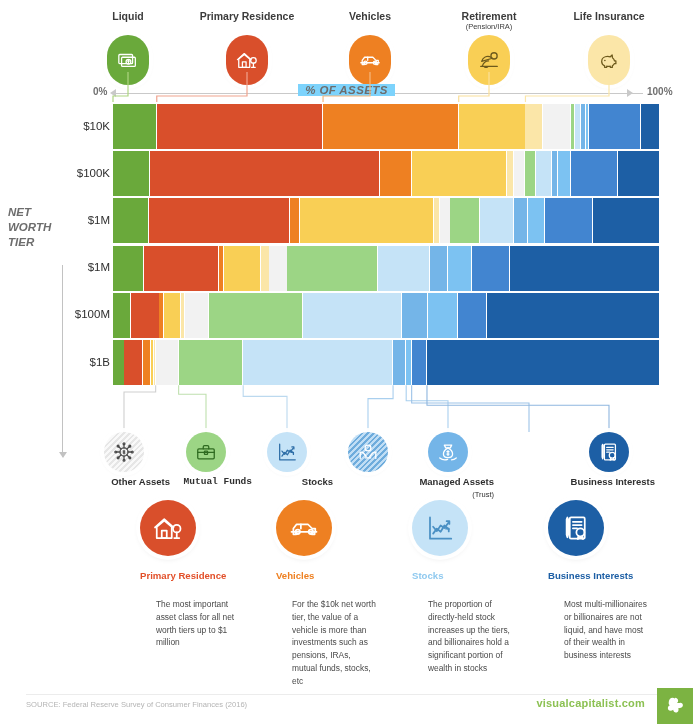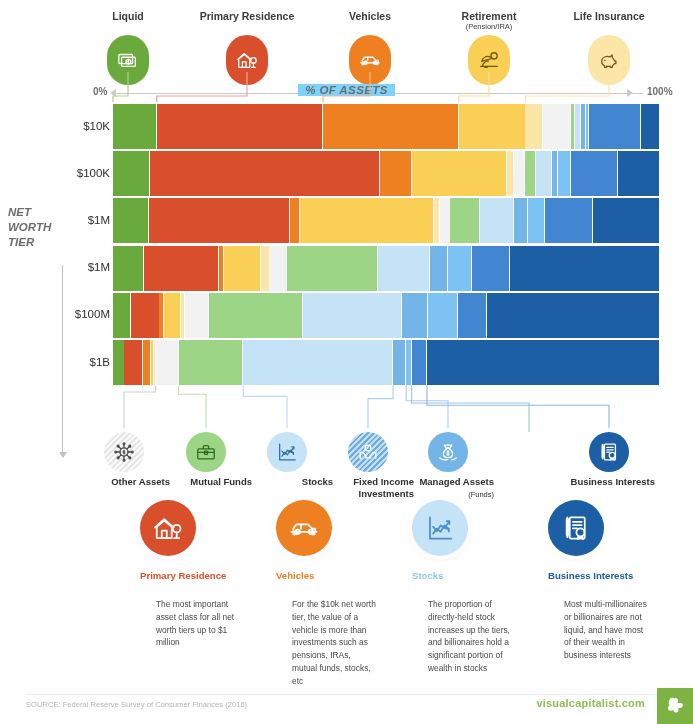--- a/index.html
+++ b/index.html
@@ -310,21 +310,21 @@
               <circle cx="21" cy="12" r="1"></circle>
               <circle cx="5.6" cy="5.6" r="1"></circle>
               <circle cx="18.4" cy="5.6" r="1"></circle>
               <circle cx="5.6" cy="18.4" r="1"></circle>
               <circle cx="18.4" cy="18.4" r="1"></circle>
             </g>
           </svg>
         </div>
         <div class="leg-lab">Other Assets</div>
       </div>
-      <div class="leg-item" style="left: 160px; top: 20px;">
+      <div class="leg-item" style="left: 160px; top: 20px; font-family: Liberation Mono, monospace;">
         <div class="leg-circ" style="background:#9cd585;">
           <svg width="22" height="22" viewBox="0 0 24 24">
             <rect x="3" y="8.5" width="18" height="11" rx="1.2" fill="none" stroke="#2f6b21" stroke-width="1.4" stroke-linecap="round" stroke-linejoin="round"></rect>
             <path d="M3 12.5h18" fill="none" stroke="#2f6b21" stroke-width="1.4" stroke-linecap="round" stroke-linejoin="round"></path>
             <path d="M9 8.5V6.5c0-.8.6-1.4 1.4-1.4h3.2c.8 0 1.4.6 1.4 1.4v2" fill="none" stroke="#2f6b21" stroke-width="1.4" stroke-linecap="round" stroke-linejoin="round"></path>
             <rect x="10.3" y="11" width="3.4" height="3.6" rx=".5" fill="none" stroke="#2f6b21" stroke-width="1.4" stroke-linecap="round" stroke-linejoin="round"></rect>
           </svg>
         </div>
         <div class="leg-lab">Mutual Funds</div>
       </div>
@@ -343,32 +343,31 @@
       <div class="leg-item" style="left: 322px; top: 20px;">
         <div class="leg-circ" style="background:#74b5e8;background-image:repeating-linear-gradient(135deg,rgba(255,255,255,.55) 0 2px,rgba(0,0,0,.05) 2px 4px);">
           <svg width="22" height="22" viewBox="0 0 24 24">
             <path d="M12 4.5c-1.8 0-3.2 1.4-3.2 3.1 0 1.8 1.4 3.2 3.2 3.2s3.2-1.4 3.2-3.2c0-1.7-1.4-3.1-3.2-3.1z" fill="none" stroke="#ffffff" stroke-width="1.4" stroke-linecap="round" stroke-linejoin="round"></path>
             <path d="M3.5 12.5c1.6-.6 3.3.2 4.2 1.4l2.3 3" fill="none" stroke="#ffffff" stroke-width="1.4" stroke-linecap="round" stroke-linejoin="round"></path>
             <path d="M20.5 12.5c-1.6-.6-3.3.2-4.2 1.4l-2.3 3" fill="none" stroke="#ffffff" stroke-width="1.4" stroke-linecap="round" stroke-linejoin="round"></path>
             <path d="M3.5 12.5V19M20.5 12.5V19" fill="none" stroke="#ffffff" stroke-width="1.4" stroke-linecap="round" stroke-linejoin="round"></path>
             <path d="M9 18.5h6" fill="none" stroke="#ffffff" stroke-width="1.4" stroke-linecap="round" stroke-linejoin="round"></path>
           </svg>
         </div>
-        <div class="leg-lab">Fixed Income Investments</div>
       </div>
       <div class="leg-item" style="left: 402px; top: 20px;">
         <div class="leg-circ" style="background:#74b5e8;">
           <svg width="22" height="22" viewBox="0 0 24 24">
             <path d="M9.5 7.5h5l1.5-3h-8z" fill="none" stroke="#ffffff" stroke-width="1.4" stroke-linecap="round" stroke-linejoin="round"></path>
             <path d="M12 7.5c-3 1.6-5 4.2-5 6.8 0 2.3 2.2 3.9 5 3.9s5-1.6 5-3.9c0-2.6-2-5.2-5-6.8z" fill="none" stroke="#ffffff" stroke-width="1.4" stroke-linecap="round" stroke-linejoin="round"></path>
             <path d="M12 10.5v5.4M10.8 11.7h2.3M10.8 14.2h2.3" fill="none" stroke="#ffffff" stroke-width="1.4" stroke-linecap="round" stroke-linejoin="round"></path>
             <path d="M3 18.5c2.4 2 5.6 2.6 8.6 1.6M21 18.5c-1.5 1.2-3.3 1.9-5.2 2" fill="none" stroke="#ffffff" stroke-width="1.4" stroke-linecap="round" stroke-linejoin="round"></path>
           </svg>
         </div>
-        <div class="leg-lab">Managed Assets <small>(Funds)</small></div>
+        <div class="leg-lab">Managed Assets <small>(Trust)</small></div>
       </div>
       <div class="leg-item" style="left: 563px; top: 20px;">
         <div class="leg-circ" style="background:#1d5fa5;">
           <svg width="22" height="22" viewBox="0 0 24 24">
             <rect x="7" y="3.5" width="12" height="17" rx="1" fill="none" stroke="#ffffff" stroke-width="1.4" stroke-linecap="round" stroke-linejoin="round"></rect>
             <path d="M9.5 7h7M9.5 9.6h7M9.5 12.2h3.4" fill="none" stroke="#ffffff" stroke-width="1.4" stroke-linecap="round" stroke-linejoin="round"></path>
             <circle cx="15.5" cy="15.5" r="3.2" fill="none" stroke="#ffffff" stroke-width="1.4" stroke-linecap="round" stroke-linejoin="round"></circle>
             <path d="M14 18.2l-.6 2.6 2.1-1.2 2.1 1.2-.6-2.6" fill="none" stroke="#ffffff" stroke-width="1.4" stroke-linecap="round" stroke-linejoin="round"></path>
             <path d="M4.5 5l.6-1.4L5.7 5v12.4l-.6 2-.6-2z" fill="none" stroke="#ffffff" stroke-width="1.4" stroke-linecap="round" stroke-linejoin="round"></path>
           </svg>

